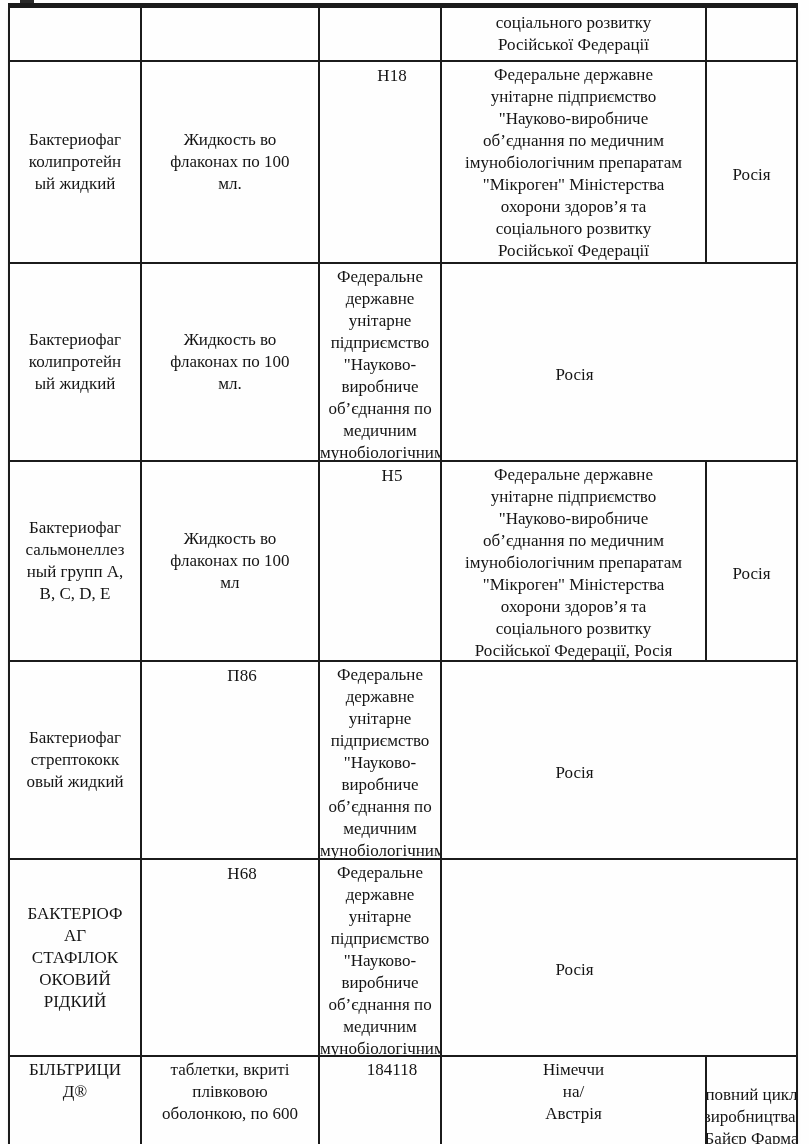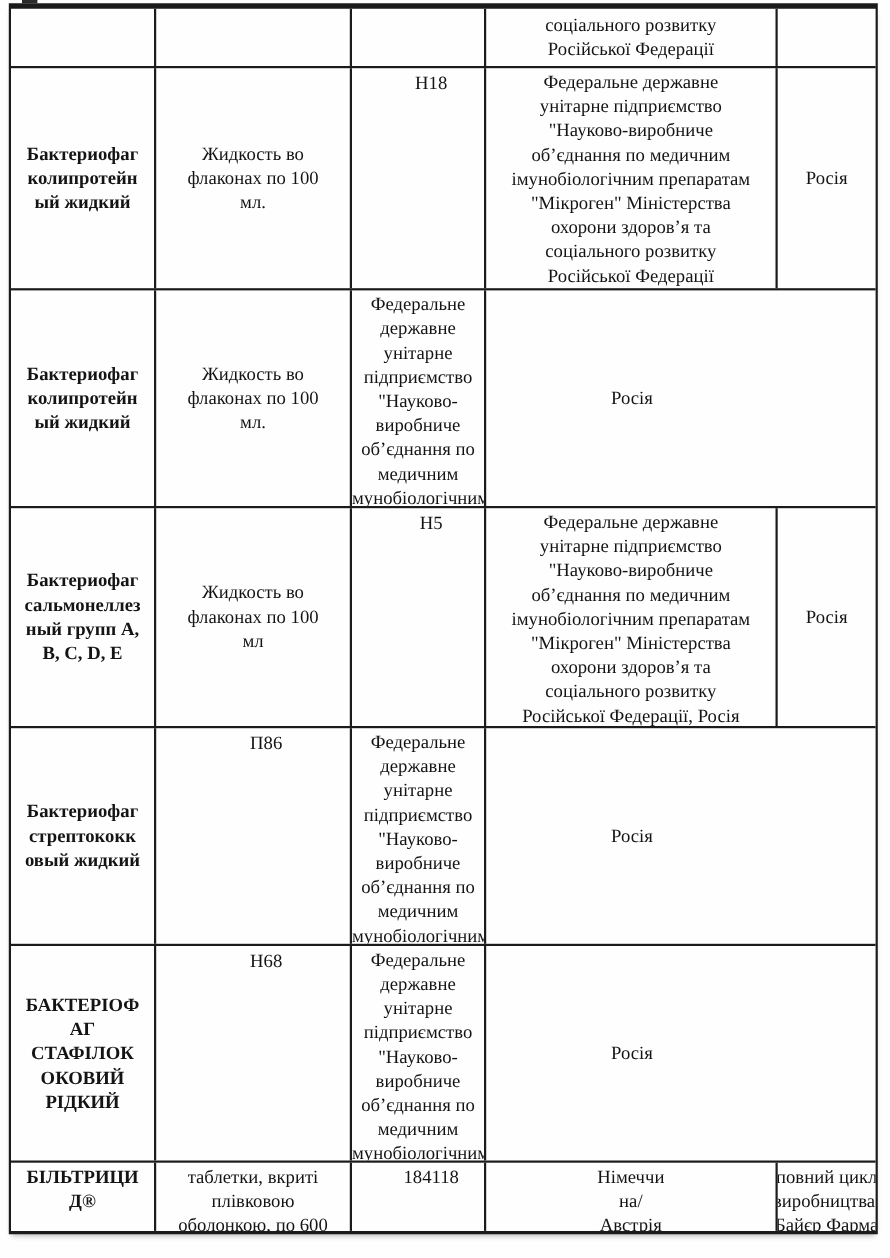--- a/index.html
+++ b/index.html
@@ -34,37 +34,37 @@
     border-bottom: 2px solid #1b1b1b;
     box-sizing: border-box;
   }
   .t-row:last-child { border-bottom: none; }
   .r0 { height: 54px; }
   .r1 { height: 202px; }
   .r2 { height: 198px; }
   .r3 { height: 200px; }
   .r4 { height: 198px; }
   .r5 { height: 197px; }
-  .r6 { height: 62px; border-radius: 16px; }
+  .r6 { height: 87px; border-radius: 16px; }
   .cell {
     border-right: 2px solid #1b1b1b;
     box-sizing: border-box;
     display: flex;
     flex-direction: column;
     align-items: center;
     justify-content: center;
     text-align: center;
     white-space: pre-line;
     font-size: 17px;
     line-height: 22px;
     padding: 2px 3px;
     overflow: hidden;
   }
-  .cell:last-child { border-right: none; }
-  .c-name { font-weight: bold; }
+  .cell:last-child { border-right: none; margin-top: 25px; }
+  .c-name { font-weight: normal; }
   .c-reg { justify-content: flex-start; padding-top: 3px; padding-left: 27px; }
   .c-manu { justify-content: flex-start; padding-top: 2px; }
   .r6 .cell { justify-content: flex-start; padding-top: 2px; }
   .scan-artifact {
     position: absolute;
     left: 20px;
     top: 0px;
     width: 14px;
     height: 7px;
     background: #2a2a2a;

